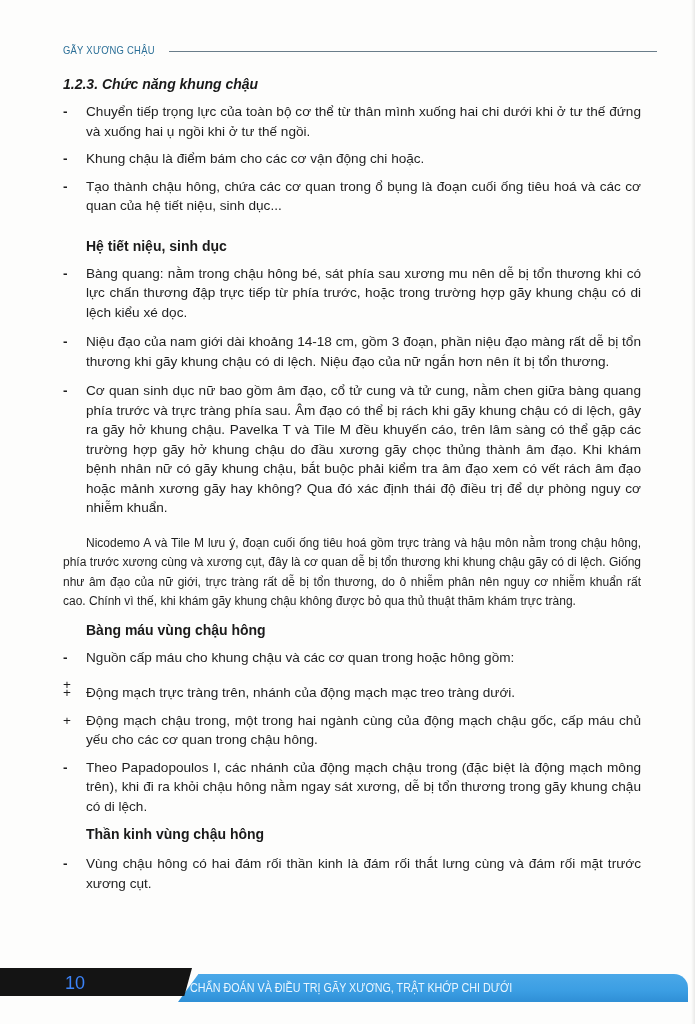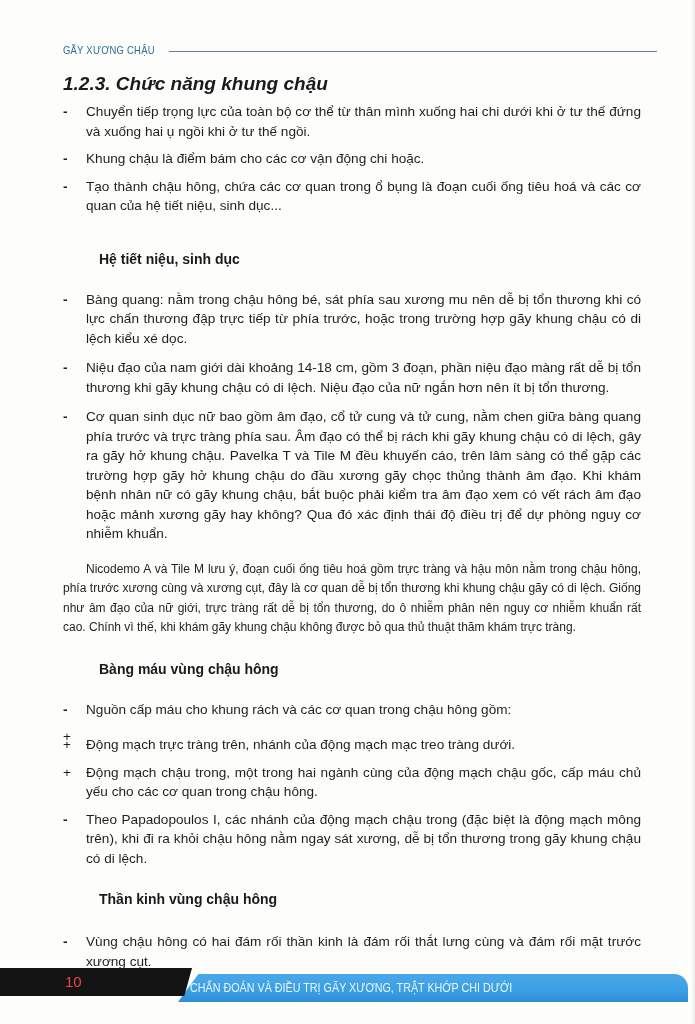--- a/index.html
+++ b/index.html
@@ -17,25 +17,25 @@
     font-family: "Liberation Sans", sans-serif;
     font-size: 11.5px; color: #2b6f97; letter-spacing: 0.3px;
     transform: scaleX(0.82); transform-origin: left center; white-space: nowrap;
     margin-right: -14px;
   }
   .running-head .rh-line {
     flex: 1; height: 0; border-top: 1px solid #6a7d8a; margin-left: 8px; margin-top: 3px;
   }
   .content { position: absolute; left: 63px; top: 74px; width: 578px; }
   .h-sec {
-    font-weight: bold; font-style: italic; font-size: 19px; color: #1a1a1a;
+    font-weight: bold; font-style: italic; font-size: 14px; color: #1a1a1a;
     margin: 0; line-height: 20px;
   }
   .h-sub {
-    font-weight: bold; font-size: 14px; color: #1a1a1a; margin: 13px; line-height: 20px;
+    font-weight: bold; font-size: 14px; color: #1a1a1a; margin: 0; line-height: 20px;
     padding-left: 23px;
   }
   .item {
     position: relative; padding-left: 23px; font-size: 13.6px; line-height: 19.5px;
     text-align: justify; margin: 0;
   }
   .item .marker {
     position: absolute; left: 0; top: 0; width: 14px; text-align: left; font-weight: bold;
   }
   .item .marker.plus { font-weight: normal; }
@@ -45,21 +45,21 @@
   .gap-s { height: 8px; }
   .gap-m { height: 10px; }
   .gap-l { height: 12px; }
 
   .footer { position: absolute; left: 0; top: 965px; width: 695px; height: 40px; }
   .page-block {
     position: absolute; left: 0; top: 3px; width: 192px; height: 28px; background: #141414;
     clip-path: polygon(0 0, 100% 0, 96% 100%, 0 100%);
   }
   .page-num {
-    position: absolute; left: 65px; top: 8px; color: #ef4444; font-size: 15px;
+    position: absolute; left: 65px; top: 8px; color: #3b82f6; font-size: 18px;
   }
   .ribbon {
     position: absolute; left: 178px; top: 9px; width: 510px; height: 28px;
     background: linear-gradient(180deg, #4aa8e8 0%, #3b9ee3 60%, #2f8fd6 100%);
     clip-path: polygon(4% 0, 90% 0, 100% 0, 100% 100%, 0 100%);
     border-top-right-radius: 14px;
   }
   .ribbon-text {
     position: absolute; left: 190px; top: 16px; color: #eaf6ff; font-size: 12.5px;
     white-space: nowrap; transform: scaleX(0.86); transform-origin: left center;
@@ -94,21 +94,21 @@
   <div class="gap-m"></div>
   <p class="item"><span class="marker">-</span><span>Cơ quan sinh dục nữ bao gồm âm đạo, cổ tử cung và tử cung, nằm chen giữa bàng quang phía trước và trực tràng phía sau. Âm đạo có thể bị rách khi gãy khung chậu có di lệch, gây ra gãy hở khung chậu. Pavelka T và Tile M đều khuyến cáo, trên lâm sàng có thể gặp các trường hợp gãy hở khung chậu do đầu xương gãy chọc thủng thành âm đạo. Khi khám bệnh nhân nữ có gãy khung chậu, bắt buộc phải kiểm tra âm đạo xem có vết rách âm đạo hoặc mảnh xương gãy hay không? Qua đó xác định thái độ điều trị để dự phòng nguy cơ nhiễm khuẩn.</span></p>
   <div class="gap-s"></div>
 
   <div class="gap-s"></div>
   <p class="para">Nicodemo A và Tile M lưu ý, đoạn cuối ống tiêu hoá gồm trực tràng và hậu môn nằm trong chậu hông, phía trước xương cùng và xương cụt, đây là cơ quan dễ bị tổn thương khi khung chậu gãy có di lệch. Giống như âm đạo của nữ giới, trực tràng rất dễ bị tổn thương, do ô nhiễm phân nên nguy cơ nhiễm khuẩn rất cao. Chính vì thế, khi khám gãy khung chậu không được bỏ qua thủ thuật thăm khám trực tràng.</p>
   <div class="gap-s"></div>
 
   <h3 class="h-sub">Bàng máu vùng chậu hông</h3>
   <div class="gap-s"></div>
-  <p class="item"><span class="marker">-</span><span>Nguồn cấp máu cho khung rách và các cơ quan trong chậu hông gồm:</span></p>
+  <p class="item"><span class="marker">-</span><span>Nguồn cấp máu cho khung chậu và các cơ quan trong hoặc hông gồm:</span></p>
   <div class="gap-s"></div>
   <p class="item"><span class="marker plus">+</span></p>
   <div class="gap-s"></div>
   <p class="item"><span class="marker plus">+</span><span>Động mạch trực tràng trên, nhánh của động mạch mạc treo tràng dưới.</span></p>
   <div class="gap-s"></div>
   <p class="item"><span class="marker plus">+</span><span>Động mạch chậu trong, một trong hai ngành cùng của động mạch chậu gốc, cấp máu chủ yếu cho các cơ quan trong chậu hông.</span></p>
   <div class="gap-s"></div>
   <p class="item"><span class="marker">-</span><span>Theo Papadopoulos I, các nhánh của động mạch chậu trong (đặc biệt là động mạch mông trên), khi đi ra khỏi chậu hông nằm ngay sát xương, dễ bị tổn thương trong gãy khung chậu có di lệch.</span></p>
   <div class="gap-s"></div>
 

